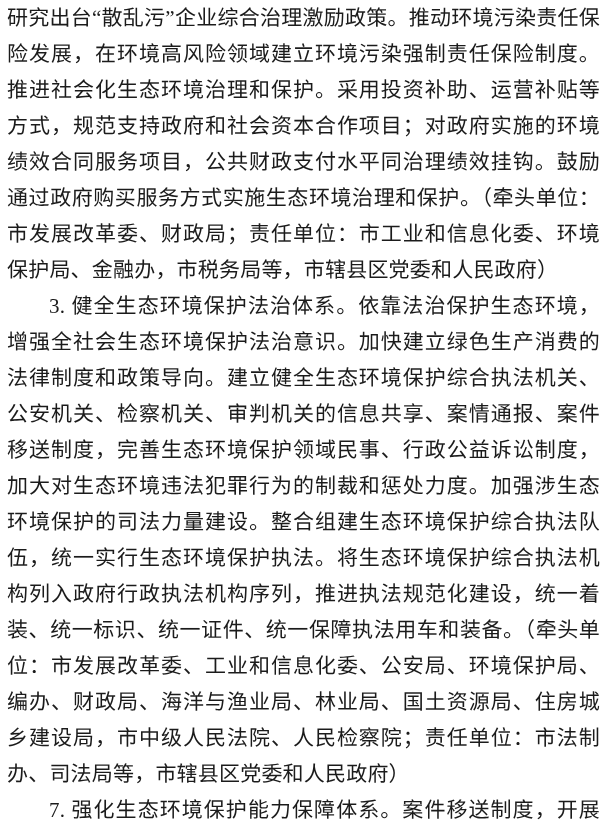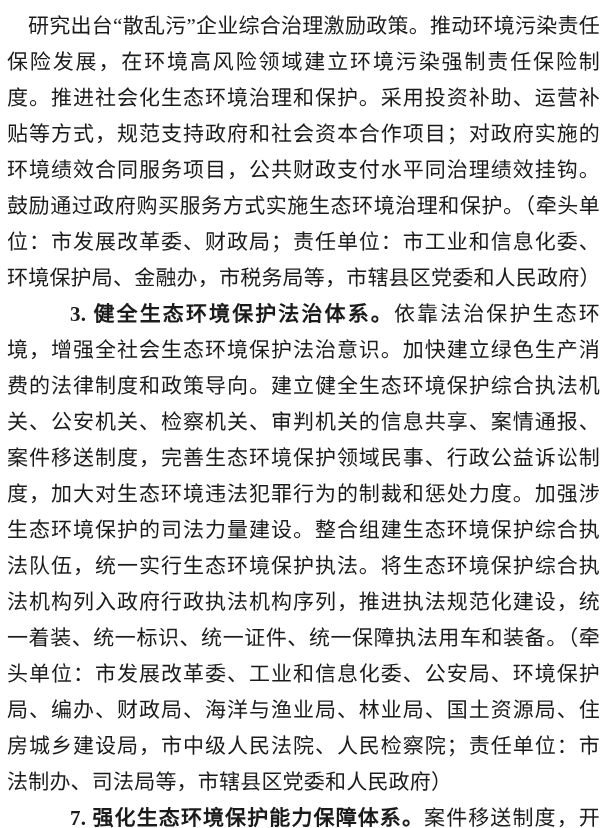--- a/index.html
+++ b/index.html
@@ -5,41 +5,40 @@
   html, body {
     margin: 0;
     padding: 0;
     background: #ffffff;
   }
   .page {
     position: relative;
     width: 608px;
     height: 828px;
     box-sizing: border-box;
-    padding: 8px 8px 0 7px;
+    padding: 0 8px 0 7px;
     background: #ffffff;
     overflow: hidden;
   }
   .para {
     margin: 0;
     font-family: "Liberation Serif", "DejaVu Serif", serif;
     font-size: 21px;
     line-height: 36px;
     letter-spacing: 0.2px;
     color: #1b1b1b;
     text-align: justify;
     text-justify: inter-ideograph;
     word-break: break-all;
   }
   .para.indent {
     text-indent: 42px;
   }
   .lead {
-    font-weight: bold;
-    margin-left: 21px;
+    font-weight: normal;
   }
 </style>
 </head>
 <body>
 
 <div class="page">
 
   <p class="para"><span class="lead"></span><span class="body-text">研究出台“散乱污”企业综合治理激励政策。推动环境污染责任保险发展，在环境高风险领域建立环境污染强制责任保险制度。推进社会化生态环境治理和保护。采用投资补助、运营补贴等方式，规范支持政府和社会资本合作项目；对政府实施的环境绩效合同服务项目，公共财政支付水平同治理绩效挂钩。鼓励通过政府购买服务方式实施生态环境治理和保护。（牵头单位：市发展改革委、财政局；责任单位：市工业和信息化委、环境保护局、金融办，市税务局等，市辖县区党委和人民政府）</span></p>
 
   <p class="para indent"><span class="lead">3. 健全生态环境保护法治体系。</span><span class="body-text">依靠法治保护生态环境，增强全社会生态环境保护法治意识。加快建立绿色生产消费的法律制度和政策导向。建立健全生态环境保护综合执法机关、公安机关、检察机关、审判机关的信息共享、案情通报、案件移送制度，完善生态环境保护领域民事、行政公益诉讼制度，加大对生态环境违法犯罪行为的制裁和惩处力度。加强涉生态环境保护的司法力量建设。整合组建生态环境保护综合执法队伍，统一实行生态环境保护执法。将生态环境保护综合执法机构列入政府行政执法机构序列，推进执法规范化建设，统一着装、统一标识、统一证件、统一保障执法用车和装备。（牵头单位：市发展改革委、工业和信息化委、公安局、环境保护局、编办、财政局、海洋与渔业局、林业局、国土资源局、住房城乡建设局，市中级人民法院、人民检察院；责任单位：市法制办、司法局等，市辖县区党委和人民政府）</span></p>

